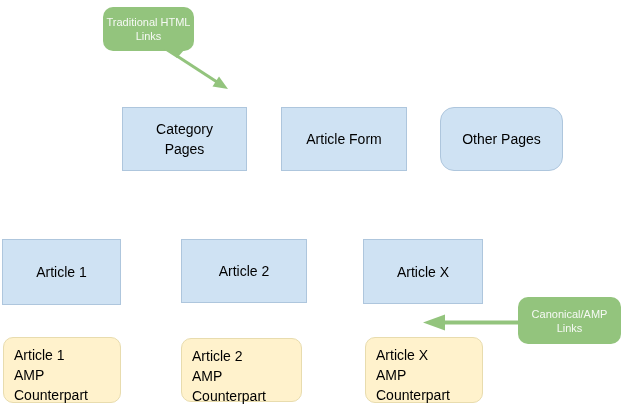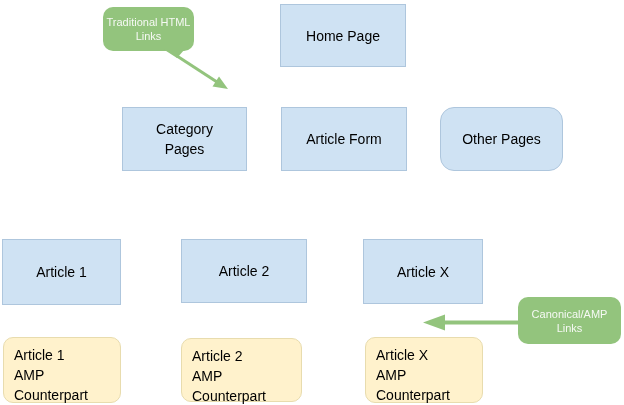--- a/index.html
+++ b/index.html
@@ -39,23 +39,20 @@
   #node-ampx      {left:365px;top:337px;width:118px;height:66px;}
   #callout-traditional {left:103px;top:7px;  width:91px;height:44px;}
   #callout-canonical   {left:518px;top:297px;width:103px;height:47px;}
   .arrow-layer{position:absolute;left:0;top:0;width:624px;height:405px;pointer-events:none;}
 </style>
 </head>
 <body>
 
 <div class="canvas">
 
-  <div class="node page-node" id="node-home">
-    <span>Home Page</span>
-  </div>
   <div class="node page-node" id="node-category">
     <span>Category
 Pages</span>
   </div>
   <div class="node page-node" id="node-contact">
     <span>Article Form</span>
   </div>
   <div class="node page-node" id="node-other">
     <span>Other Pages</span>
   </div>

